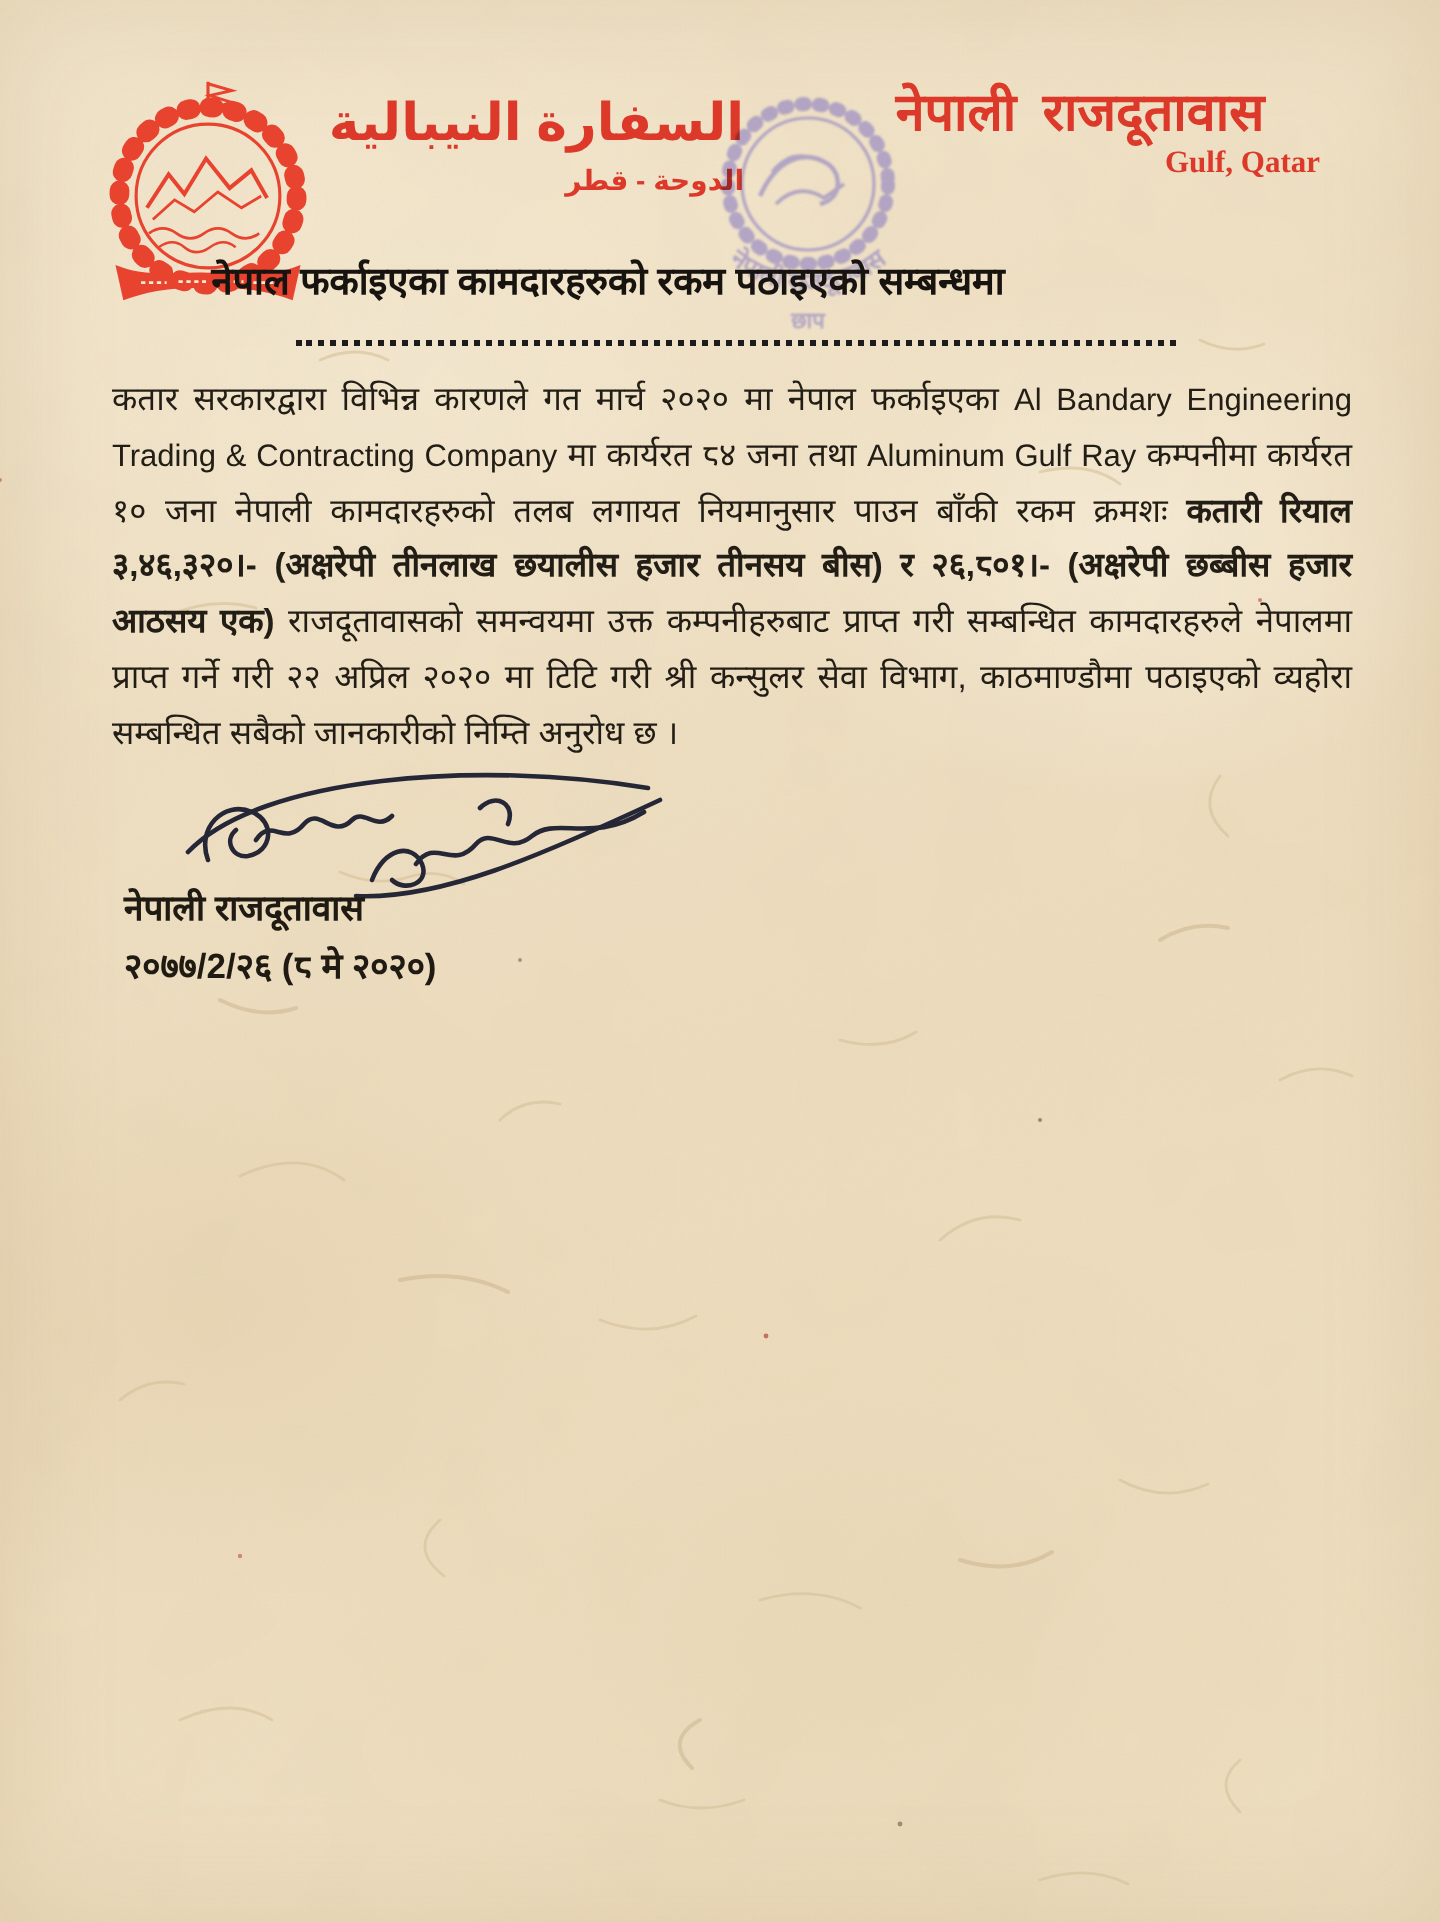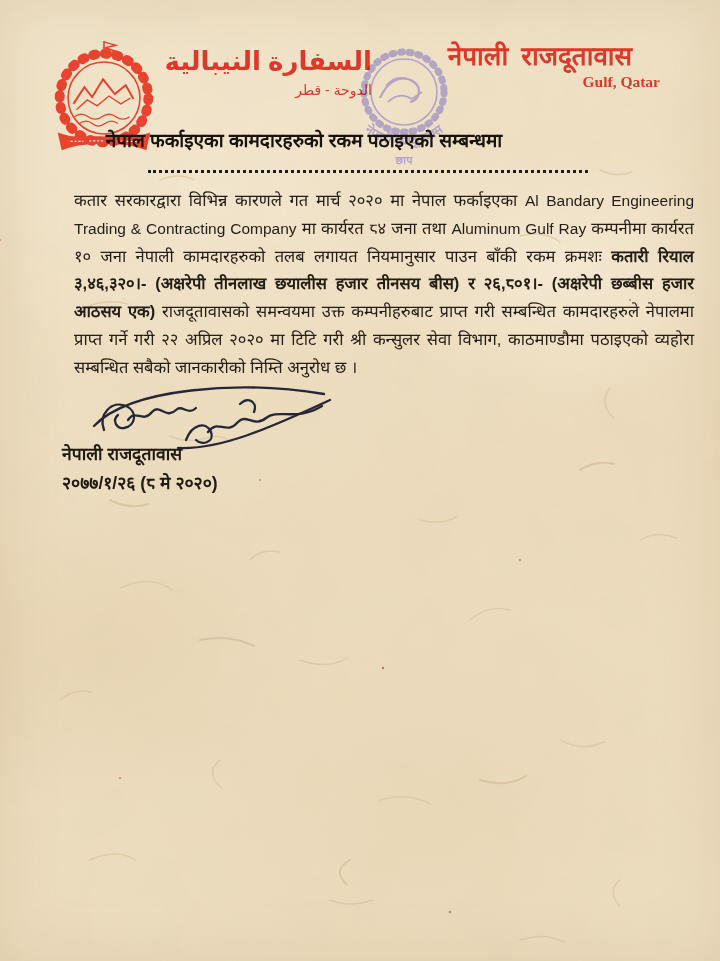--- a/index.html
+++ b/index.html
@@ -17,29 +17,29 @@
       radial-gradient(ellipse 380px 260px at 30% 20%, rgba(250,242,224,.40), transparent 70%),
       linear-gradient(163deg,#f3e6cc 0%,#eeddbf 55%,#f0e1c4 100%);
     box-shadow:inset 0 0 60px rgba(160,130,80,.18);
   }
   .texture{position:absolute;left:0;top:0;z-index:1;pointer-events:none;}
   .header{position:absolute;left:0;top:0;width:720px;height:190px;z-index:2;}
   .emblem{position:absolute;left:40px;top:36px;}
   .stamp{position:absolute;left:336px;top:36px;z-index:4;opacity:.62;mix-blend-mode:multiply;filter:blur(.4px);}
   .arabic-block{position:absolute;left:158px;top:46px;width:214px;text-align:right;direction:rtl;color:#dc392a;z-index:3;}
   .arabic-title{font-size:26px;font-weight:bold;line-height:1.2;}
-  .arabic-subtitle{font-size:14px;font-weight:normal;margin-top:5px;letter-spacing:1px;}
+  .arabic-subtitle{font-size:14px;font-weight:bold;margin-top:5px;letter-spacing:1px;}
   .title-block{position:absolute;left:406px;top:42px;width:268px;text-align:center;color:#dc392a;z-index:3;}
   .nepali-title{font-size:26px;font-weight:bold;line-height:1.15;word-spacing:6px;}
   .english-title{font-family:"Liberation Serif","DejaVu Serif",serif;font-size:21px;font-weight:bold;letter-spacing:.5px;margin-top:3px;}
   .location{font-family:"Liberation Serif","DejaVu Serif",serif;font-size:15.5px;font-weight:bold;text-align:right;padding-right:14px;margin-top:1px;}
   .subject{position:absolute;left:0;top:127px;width:608px;text-align:center;font-size:19px;font-weight:bold;color:#17130e;z-index:2;}
   .dotted-line{position:absolute;left:148px;top:154px;width:440px;height:16px;border-bottom:3px dotted #1c1c1c;z-index:2;}
   .body-text{
-    position:absolute;left:74px;top:187px;width:620px;z-index:2;
+    position:absolute;left:56px;top:187px;width:620px;z-index:2;
     font-size:16.5px;line-height:27.8px;text-align:justify;margin:0;
     color:#221d15;
   }
   .body-text .b{font-weight:bold;}
   .body-text .latin{font-size:15.5px;}
   .signature{position:absolute;left:88px;top:378px;z-index:2;}
   .footer{position:absolute;left:62px;top:440px;z-index:2;font-size:17.5px;font-weight:bold;line-height:28.5px;color:#1f1a12;}
   .footer .date{font-weight:600;}
 </style>
 </head>
@@ -157,16 +157,16 @@
       <path d="M6,48 C42,10 152,2 236,16"></path>
       <path d="M98,62 C104,46 118,43 123,54 C127,64 114,68 108,62"></path>
       <path d="M120,54 C130,40 138,58 150,44 C158,35 166,50 178,40 C190,30 208,44 234,28"></path>
       <path d="M90,70 C132,72 182,50 242,22"></path>
       <path d="M152,26 C160,18 170,24 166,34"></path>
     </g>
   </svg>
 
   <div class="footer">
     <div>नेपाली राजदूतावास</div>
-    <div class="date">२०७७/१/२६ (८ मे २०२०)</div>
+    <div class="date">२०७७/2/२६ (८ मे २०२०)</div>
   </div>
 
 </div>
 
 </body></html>

